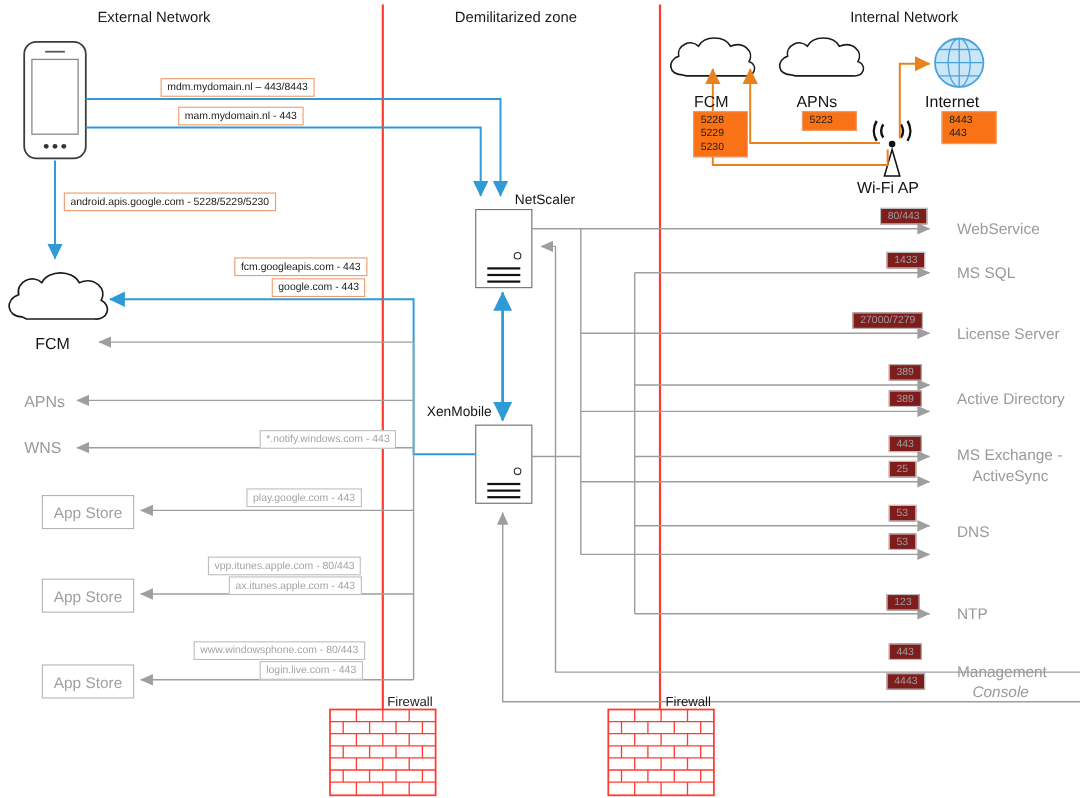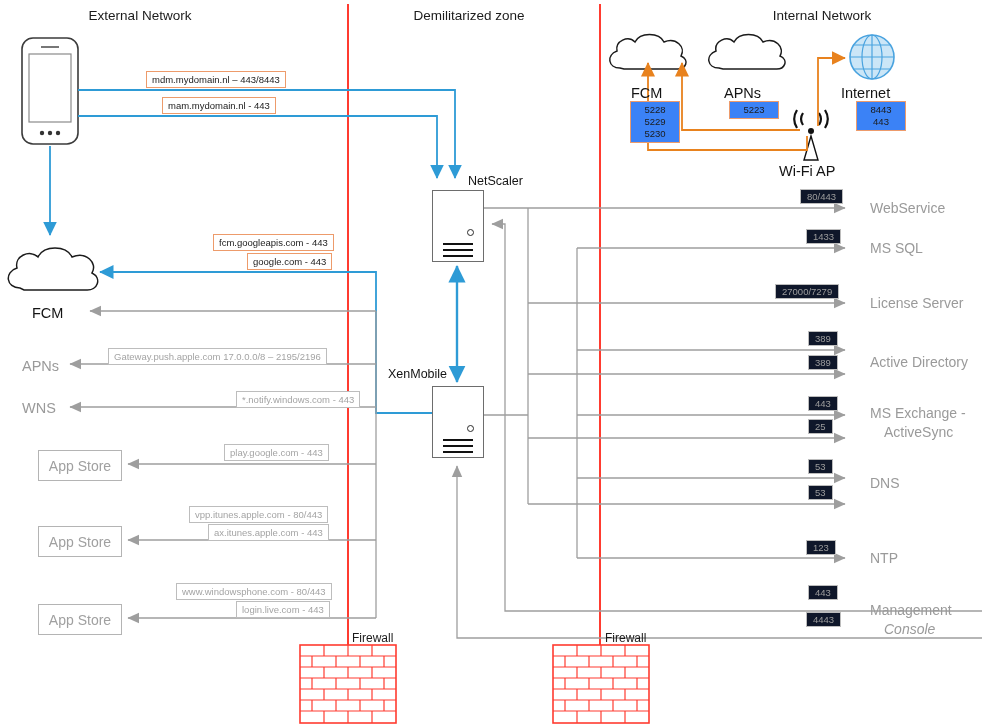--- a/index.html
+++ b/index.html
@@ -19,26 +19,26 @@
   .svc-label{font-size:14px;color:#9a9a9a;line-height:17px;}
 
   
   .tag-orange{position:absolute;border:1px solid #ED9B6B;background:#ffffff;
               color:#1b1b1b;font-size:9.5px;padding:2px 5px 2px 5px;
               white-space:nowrap;line-height:11px;}
   
   .tag-gray{position:absolute;border:1px solid #bdbdbd;background:#ffffff;
             color:#a4a4a4;font-size:9.5px;padding:2px 5px;white-space:nowrap;
             line-height:11px;}
-  .tag-port{position:absolute;border:1px solid #bdbdbd;background:#0f172a;
+  .tag-port{position:absolute;border:1px solid #bdbdbd;background:#7f1d1d;
             color:#9d9d9d;font-size:9.5px;padding:1px 6px;white-space:nowrap;
             text-align:left;line-height:11px;}
-  .tag-orange-port{position:absolute;border:1px solid #ED9B6B;background:#3b82f6;
+  .tag-orange-port{position:absolute;border:1px solid #ED9B6B;background:#f97316;
             color:#1b1b1b;font-size:9.5px;padding:2px 6px;white-space:nowrap;
-            text-align:center;line-height:12px;}
+            text-align:left;line-height:12px;}
 
   
   .appstore{position:absolute;border:1px solid #b4b4b4;background:#fff;
             color:#a0a0a0;font-size:14px;display:flex;align-items:center;
             justify-content:center;}
 
   
   .appliance{position:absolute;border:1.6px solid #6d6d6d;background:#fff;}
   .appliance .dot{position:absolute;right:9px;top:38px;width:5px;height:5px;
                   border:1px solid #2b2b2b;border-radius:50%;}
@@ -225,24 +225,24 @@
       <line x1="625" y1="711" x2="625" y2="723" stroke="#FF3B30" stroke-width="1.2"></line>
     </g>
   </svg>
 
   <div class="zone-title lbl" style="left:140px;top:8px;">External Network</div>
   <div class="zone-title lbl" style="left:469px;top:8px;">Demilitarized zone</div>
   <div class="zone-title lbl" style="left:822px;top:8px;">Internal Network</div>
 
   <div class="tag-orange" style="left:146px;top:71px;">mdm.mydomain.nl – 443/8443</div>
   <div class="tag-orange" style="left:162px;top:97px;">mam.mydomain.nl - 443</div>
+  <div class="tag-orange" style="left:58px;top:175px;">android.apis.google.com - 5228/5229/5230</div>
   <div class="tag-orange" style="left:213px;top:234px;">fcm.googleapis.com - 443</div>
   <div class="tag-orange" style="left:247px;top:253px;">google.com - 443</div>
 
-  <div class="tag-gray" style="left:108px;top:348px;">Gateway.push.apple.com 17.0.0.0/8 – 2195/2196</div>
   <div class="tag-gray" style="left:196px;top:391px;margin-left:40px;">*.notify.windows.com - 443</div>
   <div class="tag-gray" style="left:224px;top:444px;">play.google.com - 443</div>
   <div class="tag-gray" style="left:189px;top:506px;">vpp.itunes.apple.com - 80/443</div>
   <div class="tag-gray" style="left:208px;top:524px;">ax.itunes.apple.com - 443</div>
   <div class="tag-gray" style="left:176px;top:583px;">www.windowsphone.com - 80/443</div>
   <div class="tag-gray" style="left:236px;top:601px;">login.live.com - 443</div>
 
   <div class="lbl node-label" style="left:32px;top:305px;">FCM</div>
   <div class="lbl node-label gray" style="left:22px;top:358px;">APNs</div>
   <div class="lbl node-label gray" style="left:22px;top:400px;">WNS</div>

